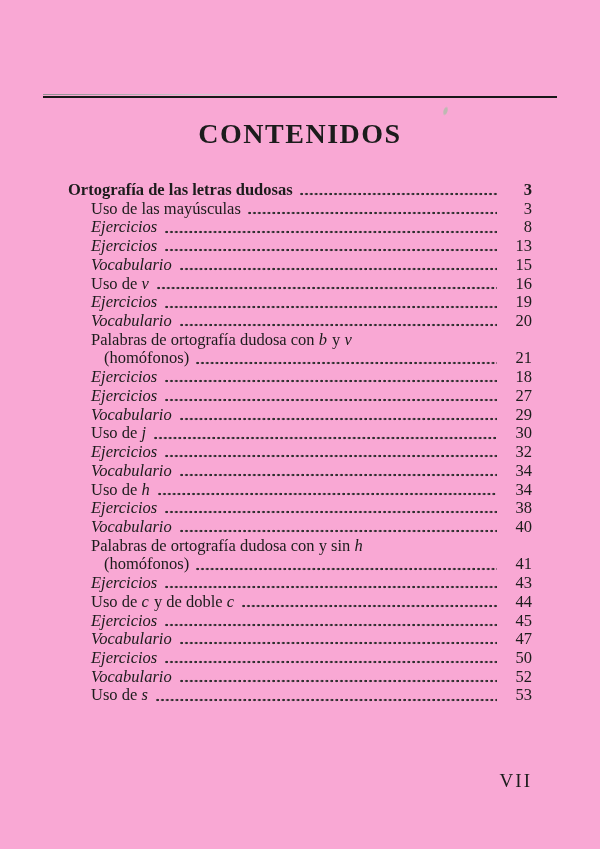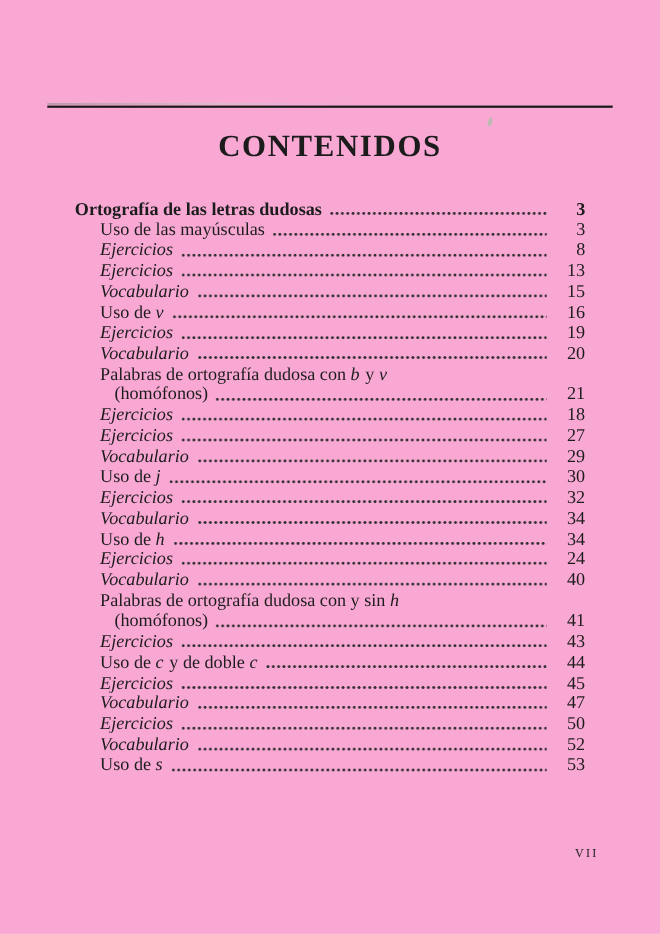--- a/index.html
+++ b/index.html
@@ -83,22 +83,22 @@
     background-size: 4.85px 4px;
     background-repeat: repeat-x;
   }
   .toc-page {
     flex: 0 0 26px;
     text-align: right;
   }
   .folio {
     position: absolute;
     top: 770px;
-    right: 56px;
-    font-size: 11px;
+    right: 68px;
+    font-size: 19px;
     letter-spacing: 2px;
   }
 </style>
 </head>
 <body>
 
 <div class="page">
   <div class="rule">
     <div class="rule-shadow"></div>
     <div class="rule-line"></div>
@@ -185,21 +185,21 @@
         <span class="toc-page">34</span>
       </div>
       <div class="toc-row indent-sub">
         <span class="toc-label"><span>Uso de </span><i>h</i></span>
         <span class="toc-leader"></span>
         <span class="toc-page">34</span>
       </div>
       <div class="toc-row indent-sub">
         <span class="toc-label"><i>Ejercicios</i></span>
         <span class="toc-leader"></span>
-        <span class="toc-page">24</span>
+        <span class="toc-page">38</span>
       </div>
       <div class="toc-row indent-sub">
         <span class="toc-label"><i>Vocabulario</i></span>
         <span class="toc-leader"></span>
         <span class="toc-page">40</span>
       </div>
       <div class="toc-row indent-sub">
         <span class="toc-label"><span>Palabras de ortografía dudosa con y sin </span><i>h</i></span>
       </div>
       <div class="toc-row indent-cont">

